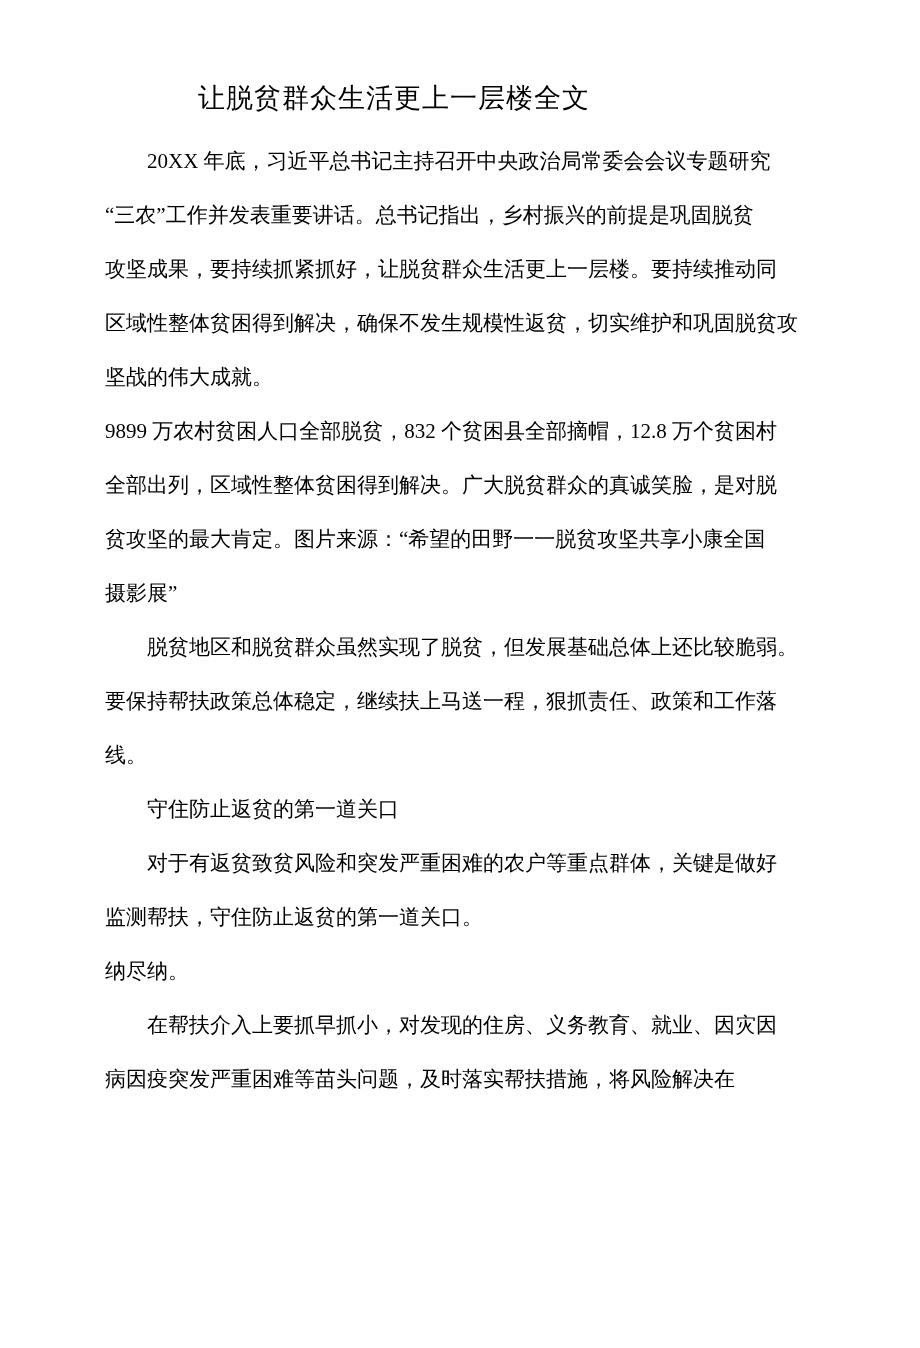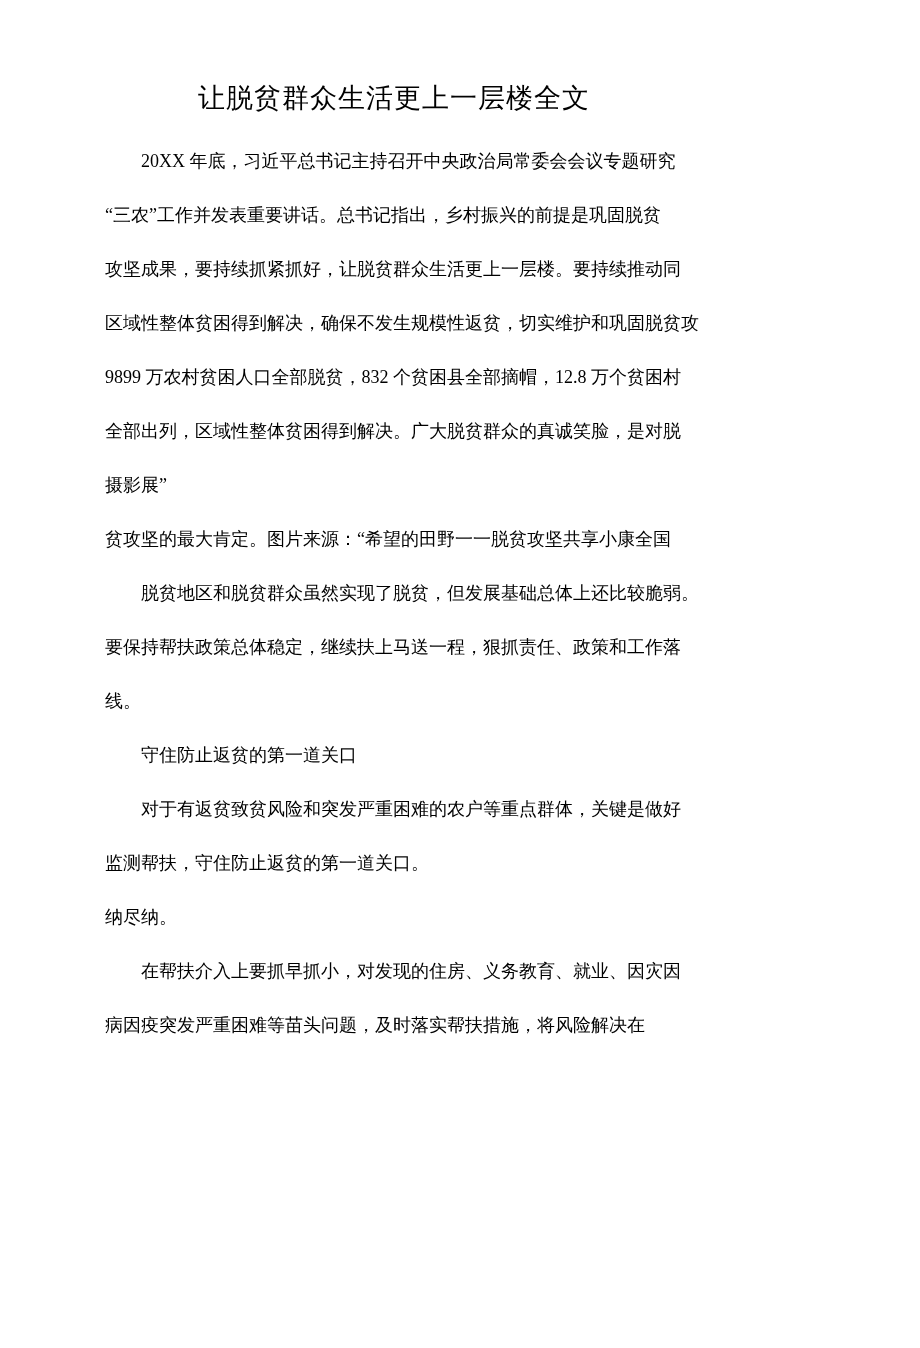--- a/index.html
+++ b/index.html
@@ -24,21 +24,21 @@
   .doc-title {
     margin: 0 0 14px 0;
     font-size: 27px;
     line-height: 44px;
     font-weight: normal;
     text-align: center;
     letter-spacing: 1px;
     white-space: nowrap;
   }
   .doc-body {
-    font-size: 18px;
+    font-size: 21px;
   }
   .para {
     margin: 0;
   }
   .line {
     line-height: 54px;
     white-space: nowrap;
     letter-spacing: 0px;
   }
   .line.first {
@@ -49,26 +49,27 @@
 <body style="background: rgb(255, 255, 255); color: rgb(0, 0, 0);">
 
 <div class="doc-page">
   <h1 class="doc-title">让脱贫群众生活更上一层楼全文</h1>
   <div class="doc-body">
       <div class="para">
         <div class="line first">20XX 年底，习近平总书记主持召开中央政治局常委会会议专题研究</div>
         <div class="line">“三农”工作并发表重要讲话。总书记指出，乡村振兴的前提是巩固脱贫</div>
         <div class="line">攻坚成果，要持续抓紧抓好，让脱贫群众生活更上一层楼。要持续推动同</div>
         <div class="line">区域性整体贫困得到解决，确保不发生规模性返贫，切实维护和巩固脱贫攻</div>
+        <div class="line">坚战的伟大成就。</div>
       </div>
       <div class="para">
         <div class="line">9899 万农村贫困人口全部脱贫，832 个贫困县全部摘帽，12.8 万个贫困村</div>
         <div class="line">全部出列，区域性整体贫困得到解决。广大脱贫群众的真诚笑脸，是对脱</div>
+        <div class="line">贫攻坚的最大肯定。图片来源：“希望的田野一一脱贫攻坚共享小康全国</div>
         <div class="line">摄影展”</div>
-        <div class="line">贫攻坚的最大肯定。图片来源：“希望的田野一一脱贫攻坚共享小康全国</div>
       </div>
       <div class="para">
         <div class="line first">脱贫地区和脱贫群众虽然实现了脱贫，但发展基础总体上还比较脆弱。</div>
         <div class="line">要保持帮扶政策总体稳定，继续扶上马送一程，狠抓责任、政策和工作落</div>
         <div class="line">线。</div>
       </div>
       <div class="para">
         <div class="line first">守住防止返贫的第一道关口</div>
       </div>
       <div class="para">

